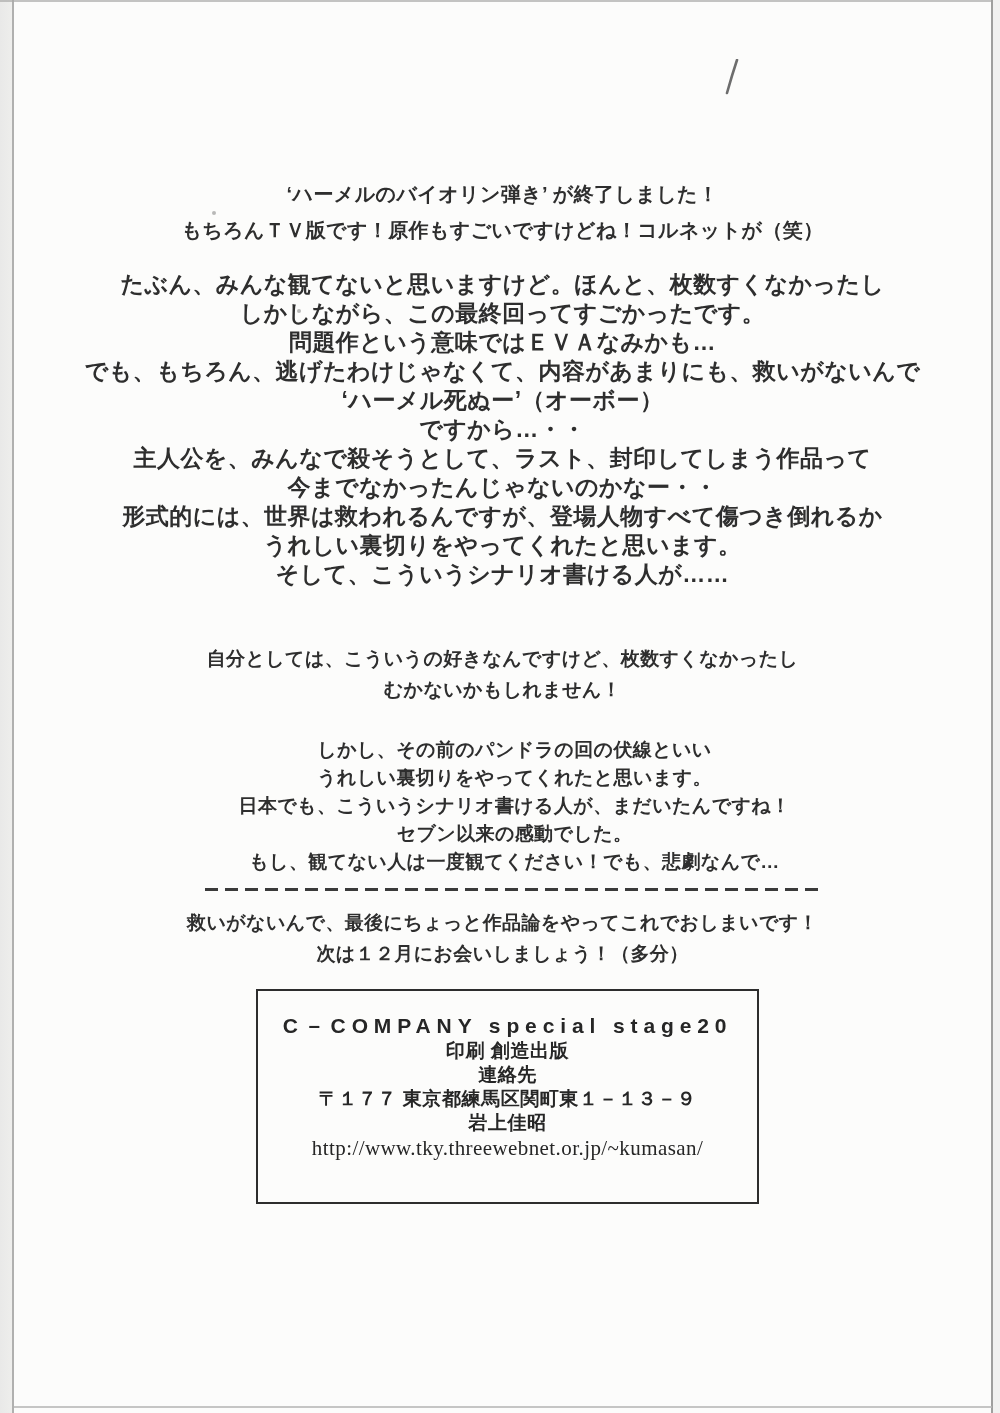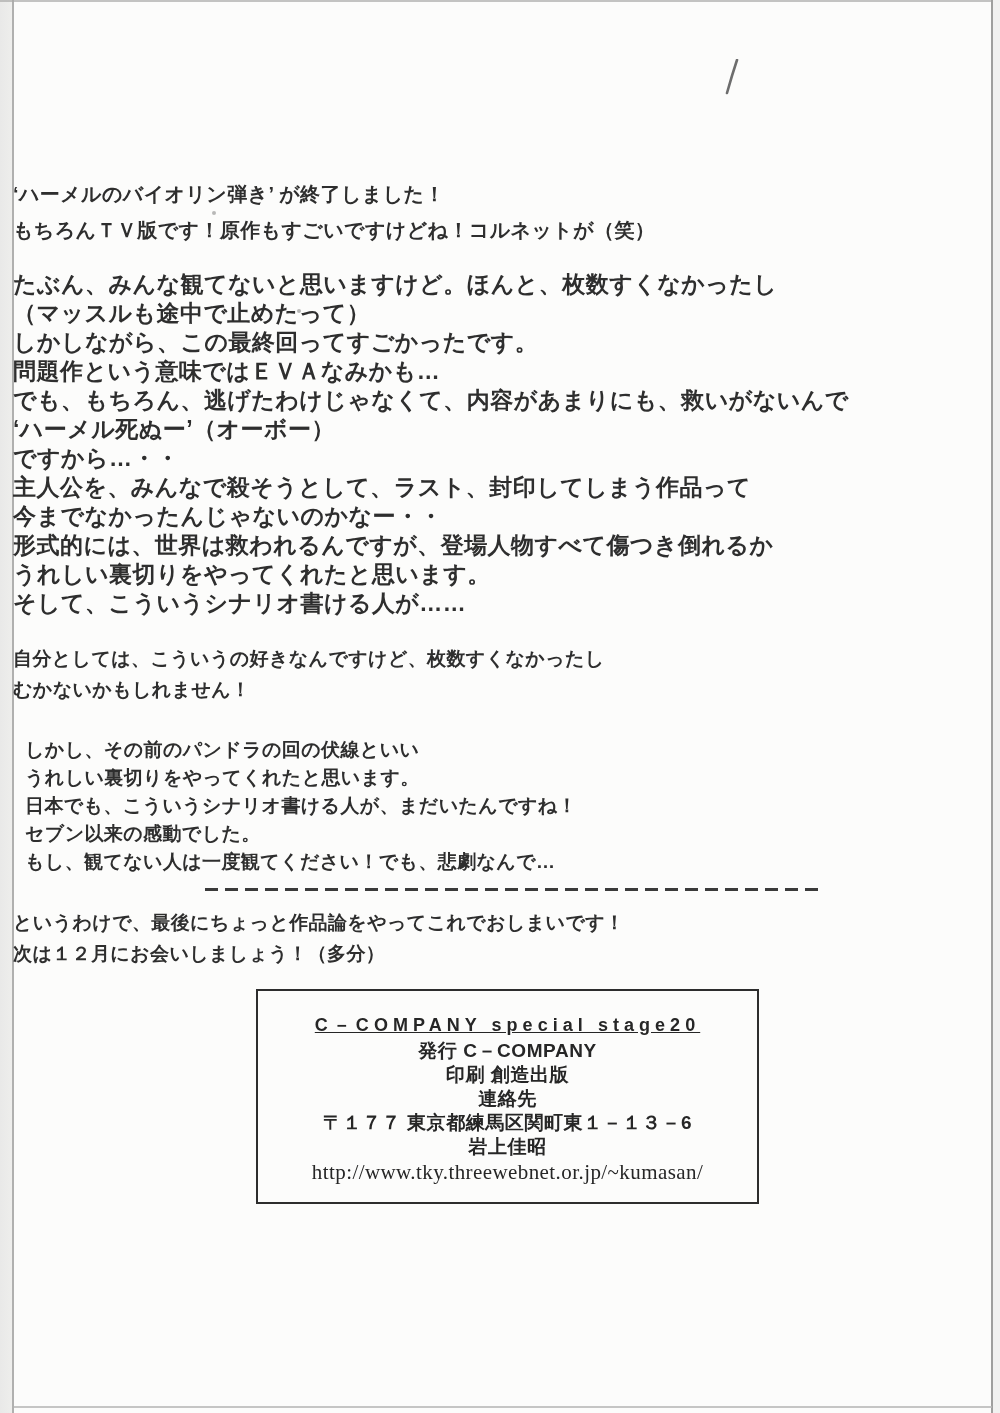--- a/index.html
+++ b/index.html
@@ -17,37 +17,37 @@
                  border-right:2px solid #b0b0af; }
   .edge-top    { position:absolute; left:0; top:0; width:1000px; height:2px; background:#ababaa; opacity:.7; }
   .edge-right  { position:absolute; right:0; top:0; width:7px; height:1413px;
                  background:#f1f1f0; border-left:2px solid #9f9f9e; }
   .edge-bottom { position:absolute; left:14px; right:8px; bottom:5px; height:2px; background:#b7b7b6; opacity:.8; }
 
   .speck { position:absolute; width:4px; height:4px; border-radius:50%; background:#8a8a8a; opacity:.6; }
   .slash-mark { position:absolute; left:724px; top:59px; }
 
   
-  .para { position:absolute; left:13px; width:979px; text-align:left;
+  .para { position:absolute; left:13px; width:979px; text-align:center;
           font-weight:bold; letter-spacing:.02em; color:#2e2e2e; }
   .p1 { top:176px; font-size:20px; line-height:36px; }
   .p2 { top:270px; font-size:23px; line-height:29px; }
   .p3 { top:643px; font-size:19px; line-height:31px; }
   .p4 { top:736px; font-size:19px; line-height:28px;margin-left:12px; }
   .p5 { top:907px; font-size:19px; line-height:31px; }
 
   .divider { position:absolute; left:205px; top:888px; width:617px; height:3px;
              background:repeating-linear-gradient(90deg,#3a3a3a 0 13px, transparent 13px 20px); }
 
   
   .colophon { position:absolute; left:256px; top:989px; width:503px; height:215px;
               border:2px solid #2d2d2d; box-sizing:border-box; text-align:center;
               padding-top:21px; }
   .c-line  { font-size:19px; line-height:24px; font-weight:bold; letter-spacing:.03em; color:#262626; }
-  .c-title { font-size:18px; line-height:27px; font-weight:bold; letter-spacing:.28em;text-decoration:underline; }
+  .c-title { font-size:21px; line-height:27px; font-weight:bold; letter-spacing:.28em; }
   .c-url   { font-family:"Liberation Serif", serif; font-size:21px; line-height:26px;
              font-weight:normal; letter-spacing:.02em; }
 </style>
 </head>
 <body>
 
 <div class="edge-left"></div>
 <div class="edge-top"></div>
 <div class="edge-right"></div>
 <div class="edge-bottom"></div>
@@ -61,21 +61,20 @@
 <div class="speck" style="left:212px; top:211px;"></div>
 <div class="speck" style="left:297px; top:309px;"></div>
 
 <div class="para p1">
   <div>‘ハーメルのバイオリン弾き’ が終了しました！</div>
   <div>もちろんＴＶ版です！原作もすごいですけどね！コルネットが（笑）</div>
 </div>
 
 <div class="para p2">
   <div>たぶん、みんな観てないと思いますけど。ほんと、枚数すくなかったし</div>
-  <div>（マッスルも途中で止めたって）</div>
   <div>しかしながら、この最終回ってすごかったです。</div>
   <div>問題作という意味ではＥＶＡなみかも…</div>
   <div>でも、もちろん、逃げたわけじゃなくて、内容があまりにも、救いがないんで</div>
   <div>‘ハーメル死ぬー’（オーボー）</div>
   <div>ですから…・・</div>
   <div>主人公を、みんなで殺そうとして、ラスト、封印してしまう作品って</div>
   <div>今までなかったんじゃないのかなー・・</div>
   <div>形式的には、世界は救われるんですが、登場人物すべて傷つき倒れるか</div>
   <div>うれしい裏切りをやってくれたと思います。</div>
   <div>そして、こういうシナリオ書ける人が……</div>
@@ -90,25 +89,24 @@
   <div>しかし、その前のパンドラの回の伏線といい</div>
   <div>うれしい裏切りをやってくれたと思います。</div>
   <div>日本でも、こういうシナリオ書ける人が、まだいたんですね！</div>
   <div>セブン以来の感動でした。</div>
   <div>もし、観てない人は一度観てください！でも、悲劇なんで…</div>
 </div>
 
 <div class="divider"></div>
 
 <div class="para p5">
-  <div>というわけで、最後にちょっと作品論をやってこれでおしまいです！</div>
+  <div>救いがないんで、最後にちょっと作品論をやってこれでおしまいです！</div>
   <div>次は１２月にお会いしましょう！（多分）</div>
 </div>
 
 <div class="colophon">
   <div class="c-line c-title">C－COMPANY special stage20</div>
-  <div class="c-line">発行 C－COMPANY</div>
   <div class="c-line">印刷 創造出版</div>
   <div class="c-line">連絡先</div>
-  <div class="c-line">〒１７７ 東京都練馬区関町東１－１３－6</div>
+  <div class="c-line">〒１７７ 東京都練馬区関町東１－１３－９</div>
   <div class="c-line">岩上佳昭</div>
   <div class="c-line c-url">http://www.tky.threewebnet.or.jp/~kumasan/</div>
 </div>
 
 </body></html>

